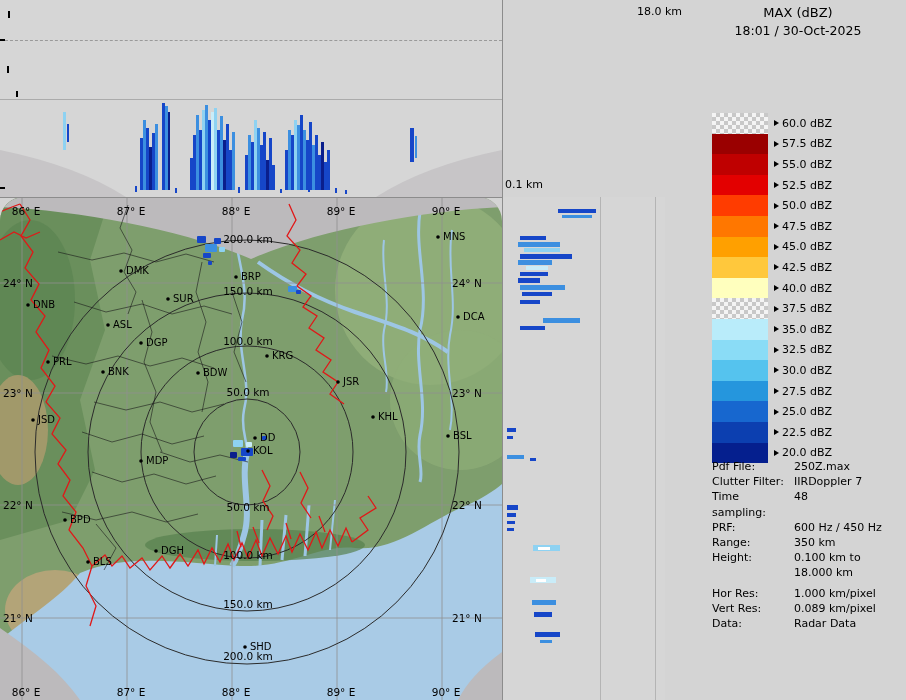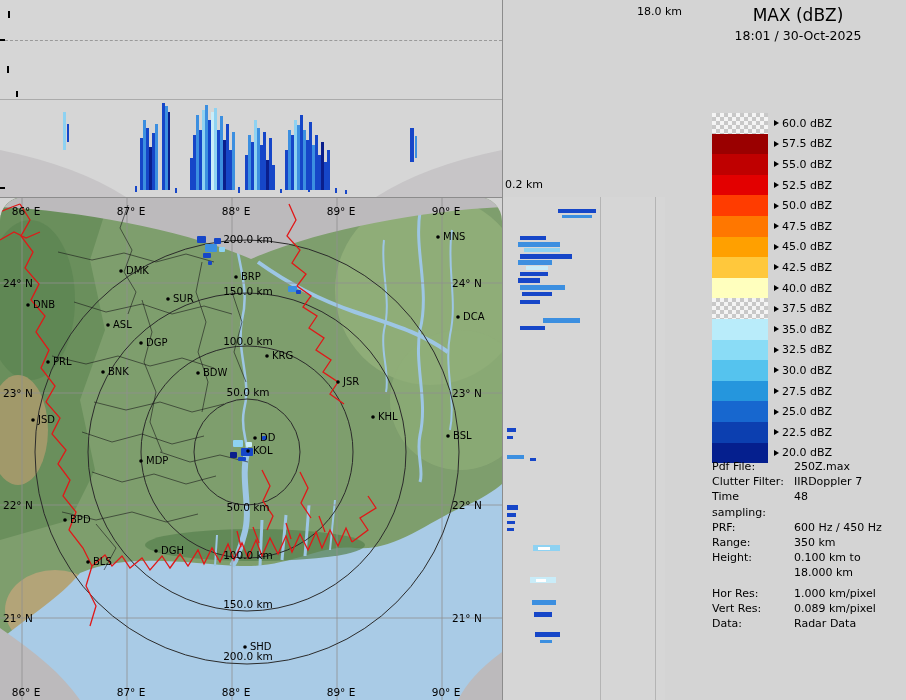--- a/index.html
+++ b/index.html
@@ -10,21 +10,21 @@
   #side-panel{left:502px;top:197px;width:163px;height:503px;background:#d6d6d6;overflow:hidden;}
   #map-panel{left:0;top:197px;width:502px;height:611px;overflow:hidden;border-radius:24px;}
   .bar{position:absolute;}
   .tick{position:absolute;background:#000;}
   .hline{position:absolute;height:1px;background:#ababab;}
   .hline.dashed{height:0;background:none;border-top:1px dashed #9a9a9a;}
   .vline{position:absolute;width:1px;background:#b4b4b4;}
   .vline.strong{background:#8c8c8c;}
   
   #legend-head{left:690px;top:5px;width:216px;text-align:center;}
-  #legend-title{font-size:17px;}
+  #legend-title{font-size:13px;}
   #legend-datetime{font-size:12.5px;margin-top:3px;}
   #legend-station{font-size:12.5px;margin-top:7px;}
   #axis-top-label{left:637px;top:5px;font-size:11px;}
   #axis-side-label{left:505px;top:178px;font-size:11px;}
   #legend{left:712px;top:77px;margin-top:36px;}
   .leg-row{display:flex;align-items:center;height:20.6px;}
   .swatch{width:56px;height:20.6px;flex:none;}
   .checker{background-image:
      linear-gradient(45deg,#c8c8c8 25%,transparent 25%,transparent 75%,#c8c8c8 75%),
      linear-gradient(45deg,#c8c8c8 25%,#f4f4f4 25%,#f4f4f4 75%,#c8c8c8 75%);
@@ -341,21 +341,21 @@
           <circle cx="245" cy="647" r="1.8" fill="#000"></circle>
           <text x="250" y="650" class="citylabel">SHD</text>
         </g>
     </svg>
   </div>
 
   <div class="vline strong abs" style="left:502px;top:0;height:700px;"></div>
   <div class="hline abs" style="left:0;top:197px;width:502px;background:#8c8c8c;"></div>
 
   <div id="axis-top-label" class="abs">18.0 km</div>
-  <div id="axis-side-label" class="abs">0.2 km</div>
+  <div id="axis-side-label" class="abs">0.1 km</div>
 
   <div id="legend-head" class="abs">
     <div id="legend-title">MAX (dBZ)</div>
     <div id="legend-datetime">18:01 / 30-Oct-2025</div>
   </div>
 
   <div id="legend" class="abs">
       <div class="leg-row">
         <div class="swatch checker"></div>
         <div class="leg-arrow"></div>

